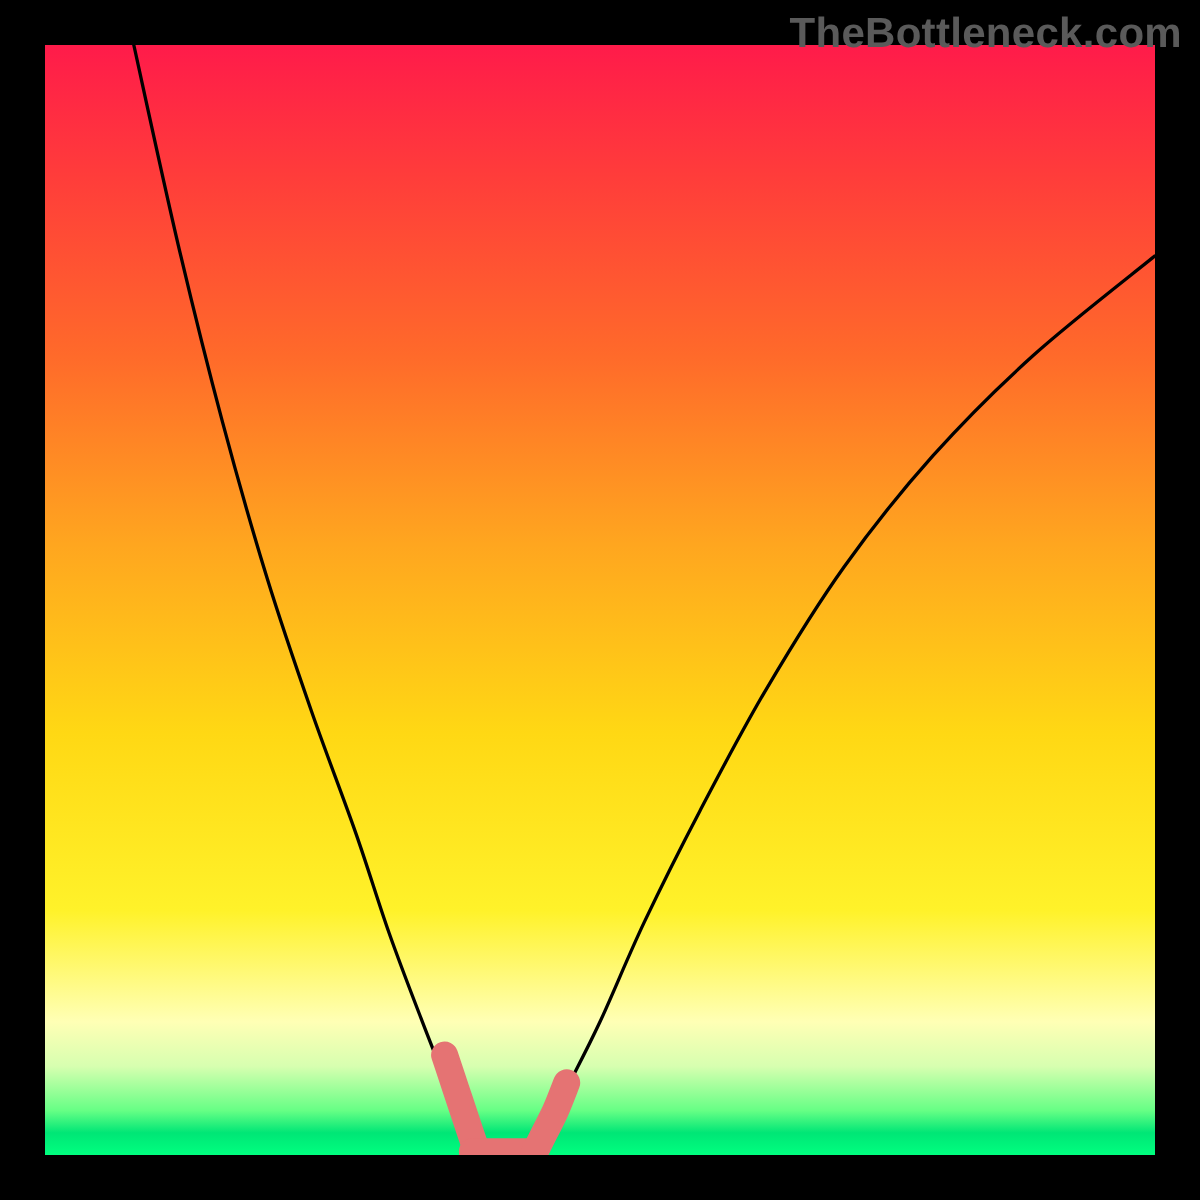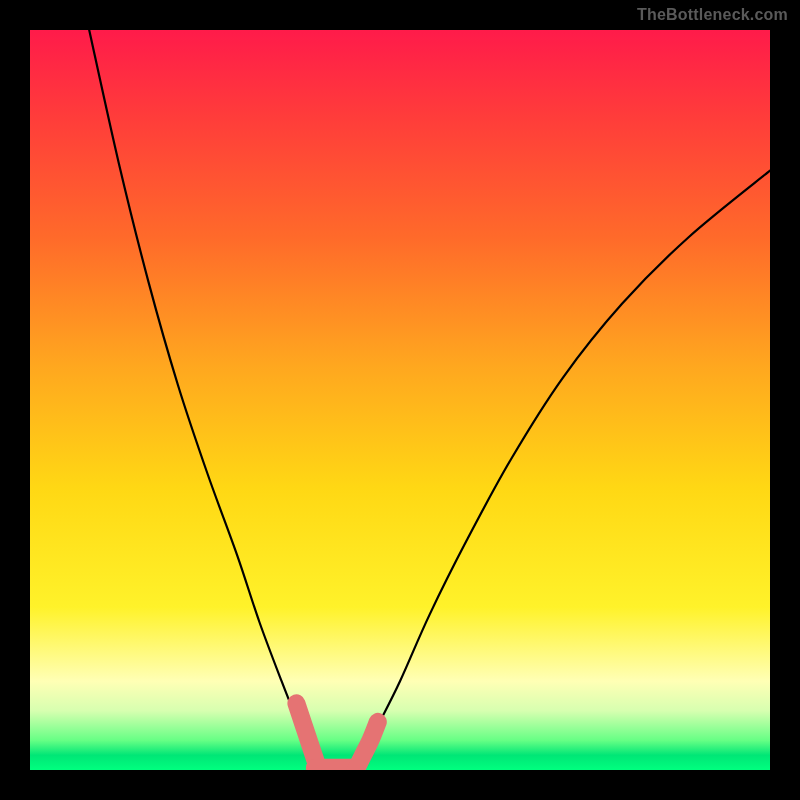--- a/index.html
+++ b/index.html
@@ -44,21 +44,21 @@
       #d7ffb0 92%,
       #66ff85 96%,
       #00e676 98%,
       #00ff7f 100%
     );
   }
   .watermark {
     position: absolute;
     top: 6px;
     right: 12px;
-    font-size: 16px;
+    font-size: 28px;
     font-weight: 600;
     color: #5a5a5a;
     letter-spacing: 0.2px;
     user-select: none;
   }
   svg.curves {
     position: absolute;
     left: 0;
     top: 0;
     width: 100%;

